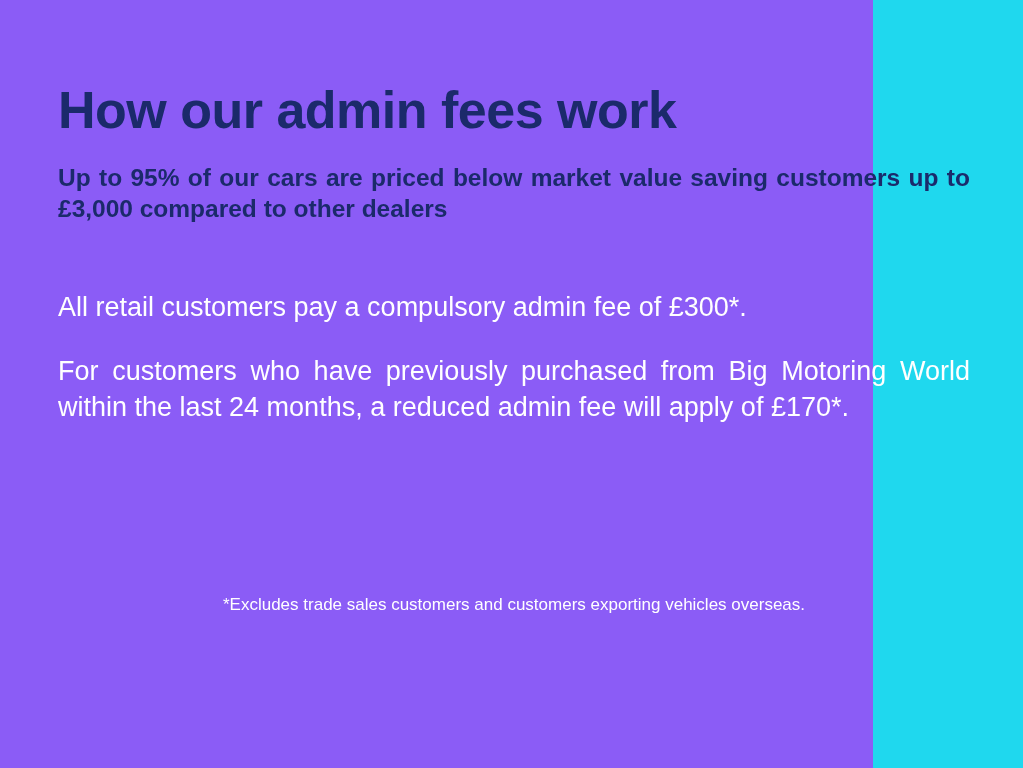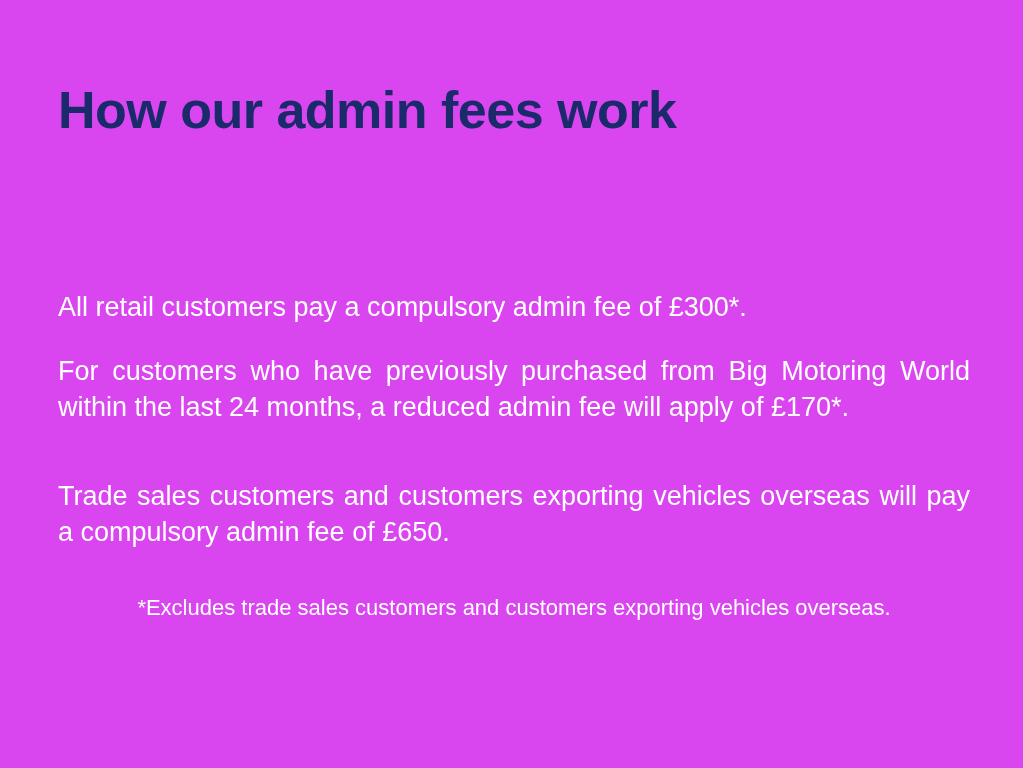--- a/index.html
+++ b/index.html
@@ -8,23 +8,23 @@
     height: 768px;
     overflow: hidden;
   }
   body {
     background: #1FD8EE;
     font-family: "Liberation Sans", sans-serif;
     position: relative;
   }
   .page {
     position: relative;
-    width: 1023px;
+    width: 873px;
     height: 768px;
-    background: #d946ef;
+    background: #8b5cf6;
   }
   .title {
     position: absolute;
     left: 58px;
     top: 82px;
     font-size: 52px;
     font-weight: bold;
     color: #1B2A6B;
     letter-spacing: -0.5px;
     line-height: 1.1;
@@ -55,40 +55,40 @@
   .p1 { top: 290px; }
   .p2 { top: 354px; }
   .p3 { top: 479px; }
   .footnote {
     position: absolute;
     left: 58px;
     top: 594px;
     width: 912px;
     text-align: center;
     color: #ffffff;
-    font-size: 22px;
+    font-size: 17px;
     line-height: 1.3;
   }
   .logo {
     position: absolute;
     left: 693px;
     top: 638px;
     width: 285px;
     height: 90px;
   }
   .logo svg { display: block; }
 </style>
 </head>
 <body>
 
 <div class="page">
 
   <h1 class="title">How our admin fees work</h1>
 
+  <p class="subhead">Up to 95% of our cars are priced below market value saving customers up to £3,000 compared to other dealers</p>
 
   <p class="body-block p1">All retail customers pay a compulsory admin fee of £300*.</p>
   <p class="body-block p2">For customers who have previously purchased from Big Motoring World within the last 24 months, a reduced admin fee will apply of £170*.</p>
-  <p class="body-block p3">Trade sales customers and customers exporting vehicles overseas will pay a compulsory admin fee of £650.</p>
 
   <p class="footnote">*Excludes trade sales customers and customers exporting vehicles overseas.</p>
 
 
 </div>
 
 </body></html>

